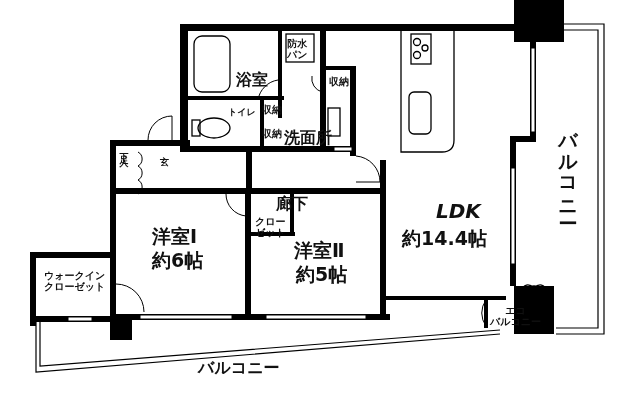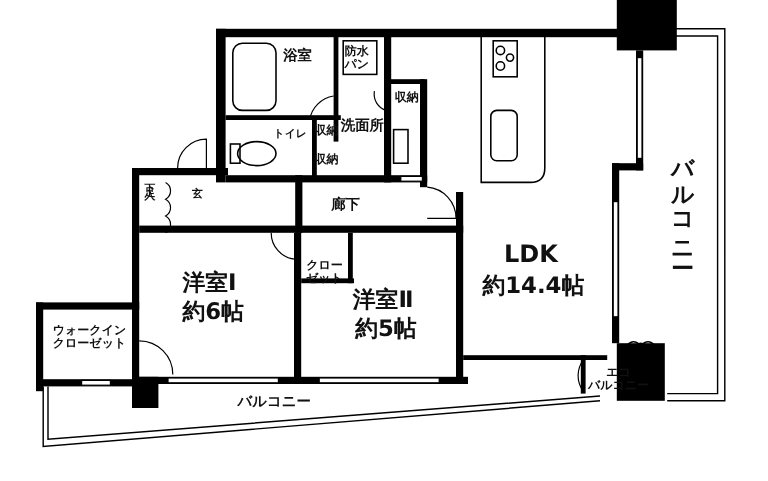--- a/index.html
+++ b/index.html
@@ -1,21 +1,21 @@
 <!DOCTYPE html>
 <html><head>
 <meta charset="utf-8">
 <style>
   html, body { margin: 0; padding: 0; background: #ffffff; }
   body { width: 640px; height: 401px; overflow: hidden; position: relative; font-family: "DejaVu Sans", sans-serif; }
   #plan { position: absolute; left: 0; top: 0; width: 640px; height: 401px; }
   .lbl { position: absolute; color: #111; font-weight: bold; white-space: nowrap; line-height: 1.1; text-align: center; }
   .sm { font-size: 9px; }
   .xs { font-size: 10px; }
-  .md { font-size: 12px; }
+  .md { font-size: 16px; margin-top: 31px; }
   .lg { font-size: 19px; }
   .xl { font-size: 20px; }
   .vert { writing-mode: vertical-rl; letter-spacing: 2px; }
 </style>
 </head>
 <body>
 
 <svg id="plan" viewBox="0 0 640 401" xmlns="http://www.w3.org/2000/svg">
   <g fill="none" stroke="#000" stroke-width="1.2">
     <path d="M560 24 L604 24 L604 334 L556 334"></path>
@@ -105,29 +105,29 @@
 </svg>
 
 <div class="lbl md" style="left:236px;top:40px;">浴室</div>
 <div class="lbl xs" style="left:287px;top:38px;white-space:pre;">防水
 パン</div>
 <div class="lbl md" style="left:284px;top:98px;">洗面所</div>
 <div class="lbl sm" style="left:228px;top:108px;">トイレ</div>
 <div class="lbl xs" style="left:329px;top:76px;">収納</div>
 <div class="lbl xs" style="left:262px;top:104px;">収納</div>
 <div class="lbl xs" style="left:262px;top:128px;">収納</div>
-<div class="lbl md" style="left:276px;top:164px;font-family:Liberation Serif, serif;">廊下</div>
+<div class="lbl md" style="left:276px;top:164px;">廊下</div>
 <div class="lbl sm" style="left:160px;top:158px;">玄</div>
 <div class="lbl sm vert" style="left:118px;top:146px;">下足入</div>
 <div class="lbl xs" style="left:255px;top:216px;white-space:pre;">クロー
 ゼット</div>
 <div class="lbl lg" style="left:152px;top:226px;">洋室Ⅰ</div>
 <div class="lbl lg" style="left:152px;top:250px;text-align:right;">約6帖</div>
 <div class="lbl lg" style="left:294px;top:240px;">洋室Ⅱ</div>
 <div class="lbl lg" style="left:296px;top:264px;">約5帖</div>
-<div class="lbl xl" style="left:420px;top:200px;">LDK</div>
+<div class="lbl xl" style="left:436px;top:200px;font-style:italic;">LDK</div>
 <div class="lbl lg" style="left:402px;top:228px;">約14.4帖</div>
 <div class="lbl xs" style="left:44px;top:270px;white-space:pre;">ウォークイン
 クローゼット</div>
 <div class="lbl xs" style="left:490px;top:305px;white-space:pre;">エコ
 バルコニー</div>
 <div class="lbl md" style="left:198px;top:328px;">バルコニー</div>
 <div class="lbl lg vert" style="left:558px;top:118px;">バルコニー</div>
 
 </body></html>

